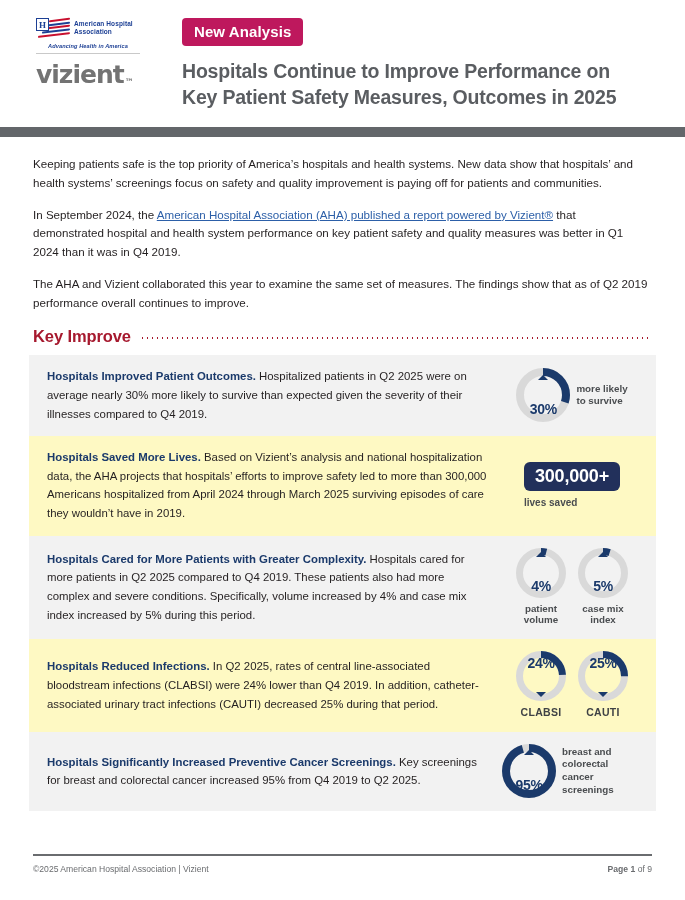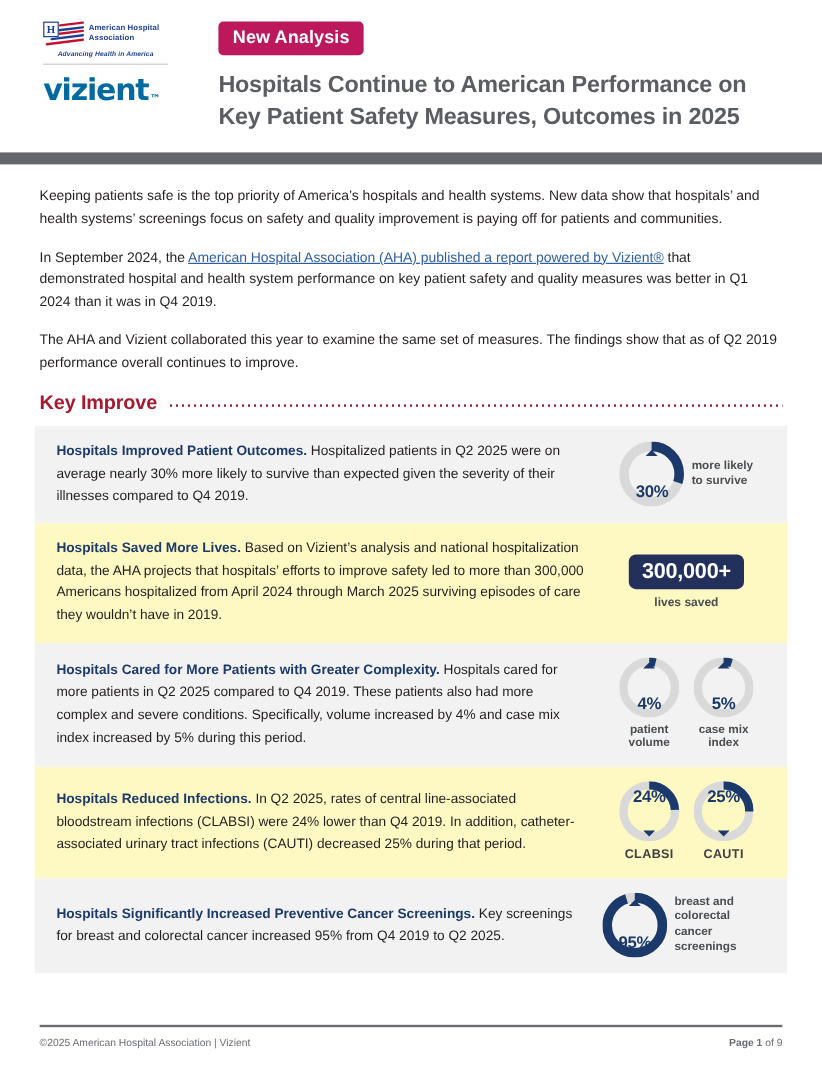--- a/index.html
+++ b/index.html
@@ -21,21 +21,21 @@
   .aha-hbox span{position:absolute;left:50%;top:50%;transform:translate(-50%,-50%);font-size:9px;font-weight:bold;color:#1c3f94;line-height:1;font-family:"Liberation Serif",serif;}
   .stripe{position:absolute;height:2px;border-radius:1px;}
   .s1{left:13px;top:1px;width:21px;background:#c8102e;transform:skewY(-7deg);}
   .s2{left:12px;top:4.5px;width:22px;background:#1c3f94;transform:skewY(-7deg);}
   .s3{left:11px;top:8px;width:23px;background:#c8102e;transform:skewY(-7deg);}
   .s4{left:6px;top:12px;width:28px;background:#1c3f94;transform:skewY(-7deg);}
   .s5{left:2px;top:15.5px;width:32px;background:#c8102e;transform:skewY(-7deg);}
   .aha-words{font-size:6.5px;line-height:1.25;font-weight:bold;color:#1c3f94;padding-top:2px;letter-spacing:.1px;}
   .aha-tag{font-size:5.6px;font-weight:bold;font-style:italic;color:#1c3f94;margin-top:5px;letter-spacing:.1px;text-align:center;width:104px;}
   .logo-rule{width:104px;height:1px;background:#c9c9c9;margin:4px 0 8px 0;}
-  .vizient{font-size:25px;font-weight:bold;color:#0369a1;letter-spacing:-1px;line-height:1;font-family:"DejaVu Sans", sans-serif;}
+  .vizient{font-size:25px;font-weight:bold;color:#737373;letter-spacing:-1px;line-height:1;font-family:"DejaVu Sans", sans-serif;}
   .vizient sup{font-size:9px;vertical-align:baseline;position:relative;top:2px;left:1px;}
 
   .title-col{flex:1;padding-left:42px;padding-right:20px;}
   .badge-new{display:inline-block;background:#be185d;color:#fff;font-size:15px;font-weight:bold;
     padding:6px 12px 7px 12px;border-radius:4px;letter-spacing:.1px;line-height:1;}
   .main-title{margin-top:13px;font-size:19.5px;line-height:1.33;font-weight:bold;color:#5a5d61;letter-spacing:-.2px;}
 
   .gray-bar{width:100%;height:10px;background:#63666a;margin-top:9px;}
 
   
@@ -66,21 +66,21 @@
     display:flex;flex-direction:column;align-items:center;justify-content:center;gap:20px;}
   .donut-pct{font-size:14px;font-weight:bold;color:#1b3a6b;line-height:1;letter-spacing:-.3px;}
   .arrow{width:0;height:0;border-left:5px solid transparent;border-right:5px solid transparent;}
   .arrow.up{border-bottom:5.5px solid #1b3a6b;margin-bottom:2.5px;}
   .arrow.down{border-top:5.5px solid #1b3a6b;margin-top:2.5px;}
   .donut-cap{font-size:9.8px;color:#4a4d50;text-align:center;line-height:1.22;margin-top:5px;font-weight:bold;}
   .donut-cap.caps{font-size:10.5px;letter-spacing:.3px;color:#3f4245;}
   .viz-side-label{font-size:9.8px;line-height:1.3;color:#4a4d50;font-weight:bold;max-width:80px;}
 
   
-  .numbadge-wrap{display:flex;flex-direction:column;align-items:center;}
+  .numbadge-wrap{display:flex;flex-direction:column;align-items:flex-start;}
   .numbadge{background:#22305b;color:#fff;font-size:18px;font-weight:bold;
     padding:5px 11px 6px 11px;border-radius:6px;line-height:1;letter-spacing:-.2px;}
   .numbadge-cap{font-size:10px;color:#4a4d50;margin-top:6px;font-weight:bold;}
 
   
   .footer{position:absolute;left:33px;right:33px;bottom:26px;}
   .footer-rule{height:1.6px;background:#6a6c6f;margin-bottom:8px;}
   .footer-row{display:flex;justify-content:space-between;font-size:8.6px;color:#6a6c6f;}
   .footer-row .strong{font-weight:bold;}
 </style>
@@ -109,21 +109,21 @@
         </div>
       </div>
       <div class="aha-tag">Advancing Health in America</div>
       <div class="logo-rule"></div>
       <div class="vizient"><span>vizient</span><sup>™</sup></div>
     </div>
 
     <div class="title-col">
       <div class="badge-new">New Analysis</div>
       <div class="main-title">
-        <div>Hospitals Continue to American Performance on</div>
+        <div>Hospitals Continue to Improve Performance on</div>
         <div>Key Patient Safety Measures, Outcomes in 2025</div>
       </div>
     </div>
   </div>
 
   <div class="gray-bar"></div>
 
   <div class="intro">
     <p>Keeping patients safe is the top priority of America’s hospitals and health systems. New data show that hospitals’ and health systems’ screenings focus on safety and quality improvement is paying off for patients and communities.</p>
     <p><span>In September 2024, the </span><a href="#">American Hospital Association (AHA) published a report powered by Vizient®</a><span> that demonstrated hospital and health system performance on key patient safety and quality measures was better in Q1 2024 than it was in Q4 2019.</span></p>

